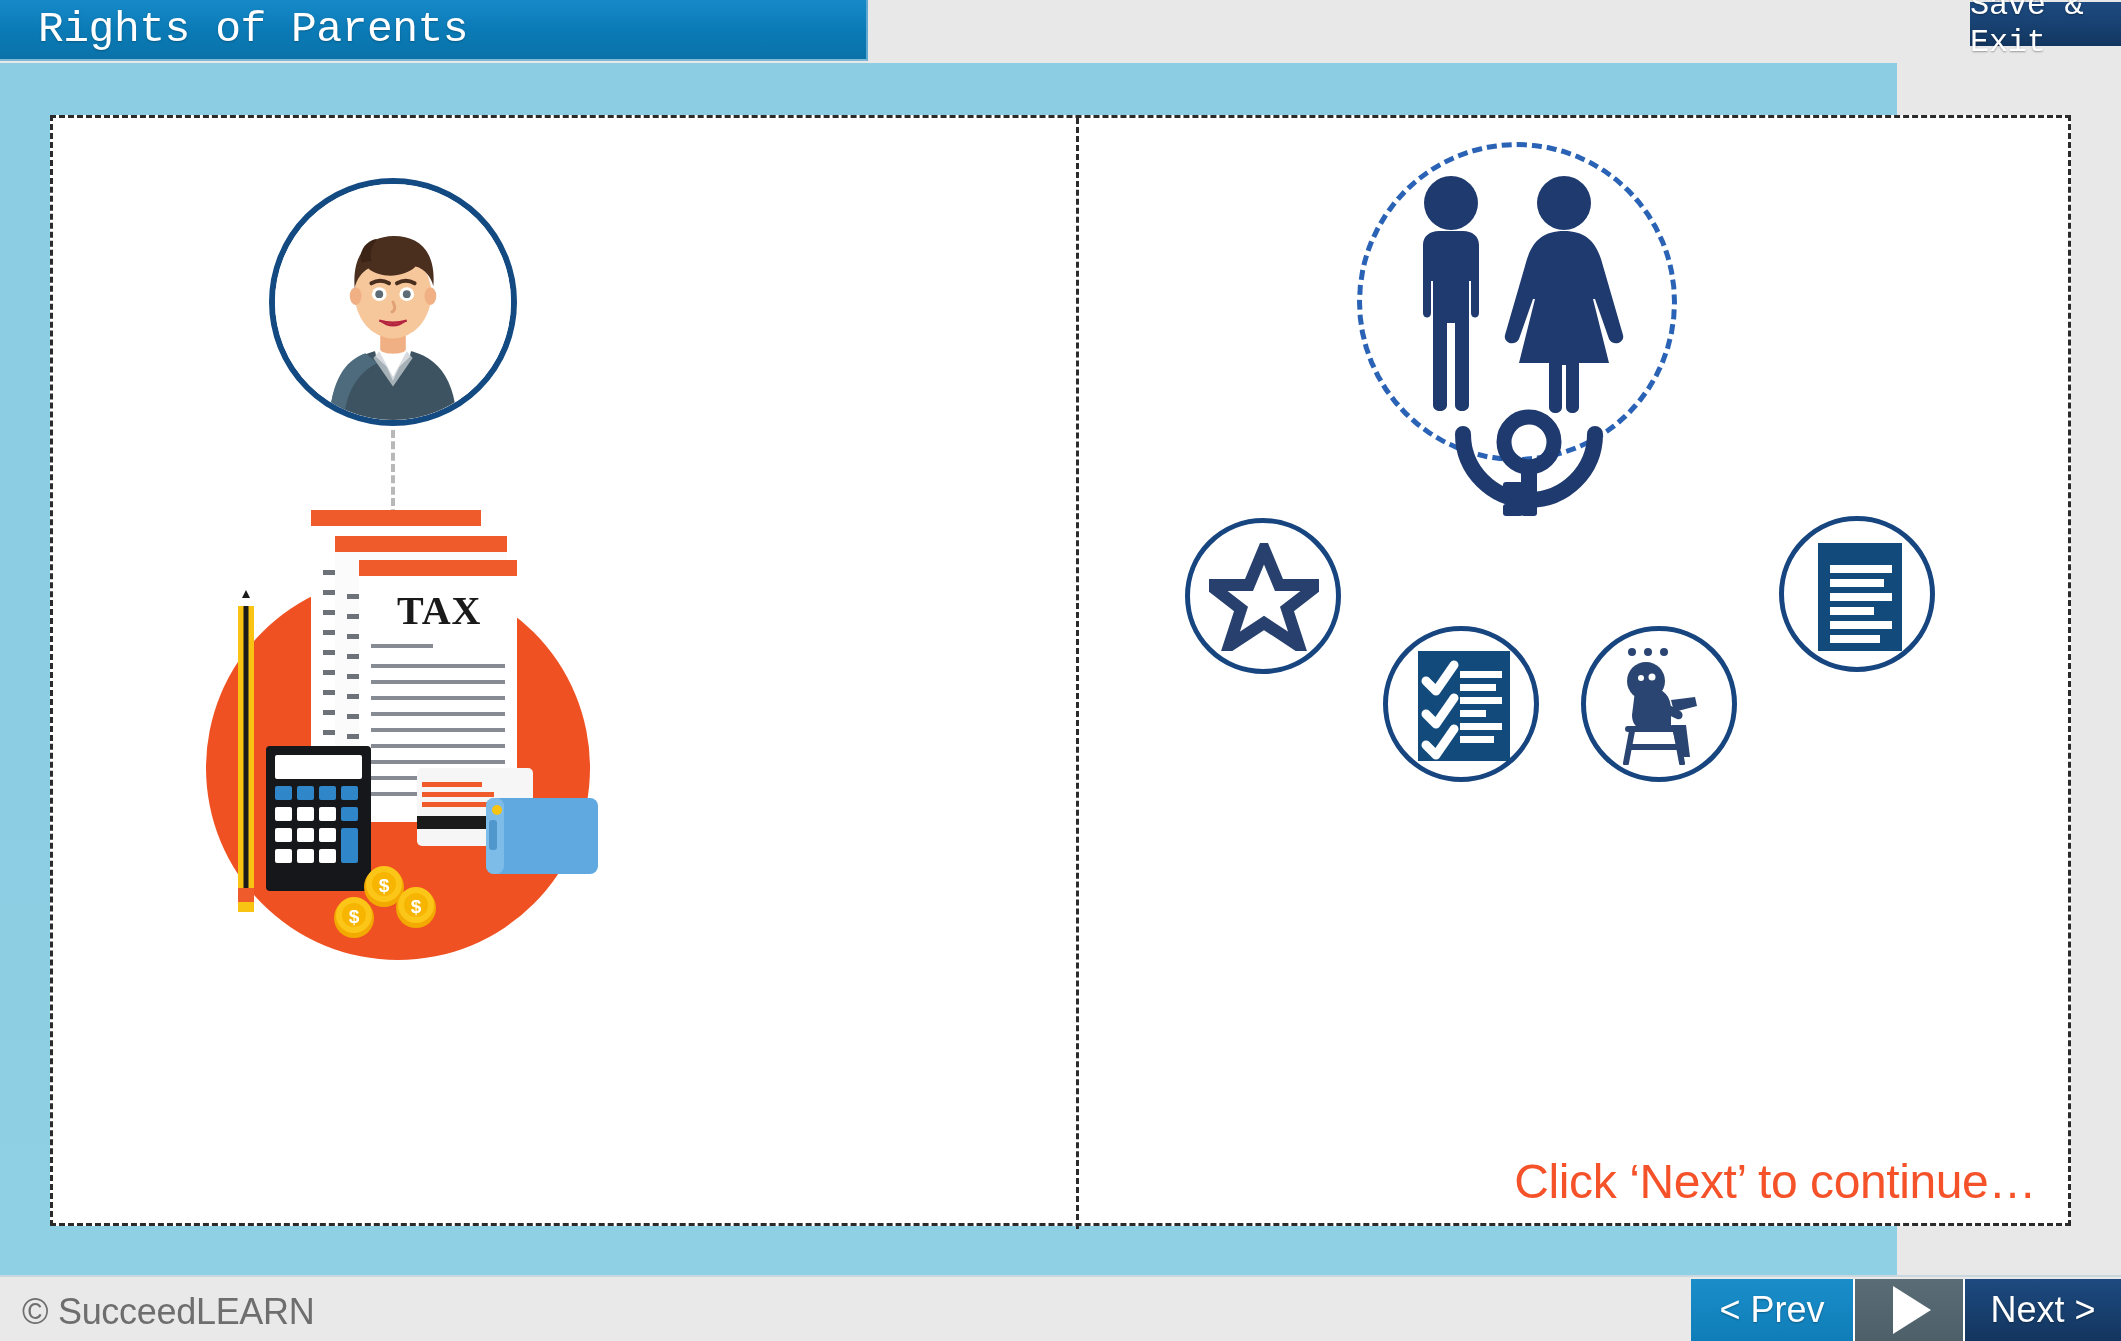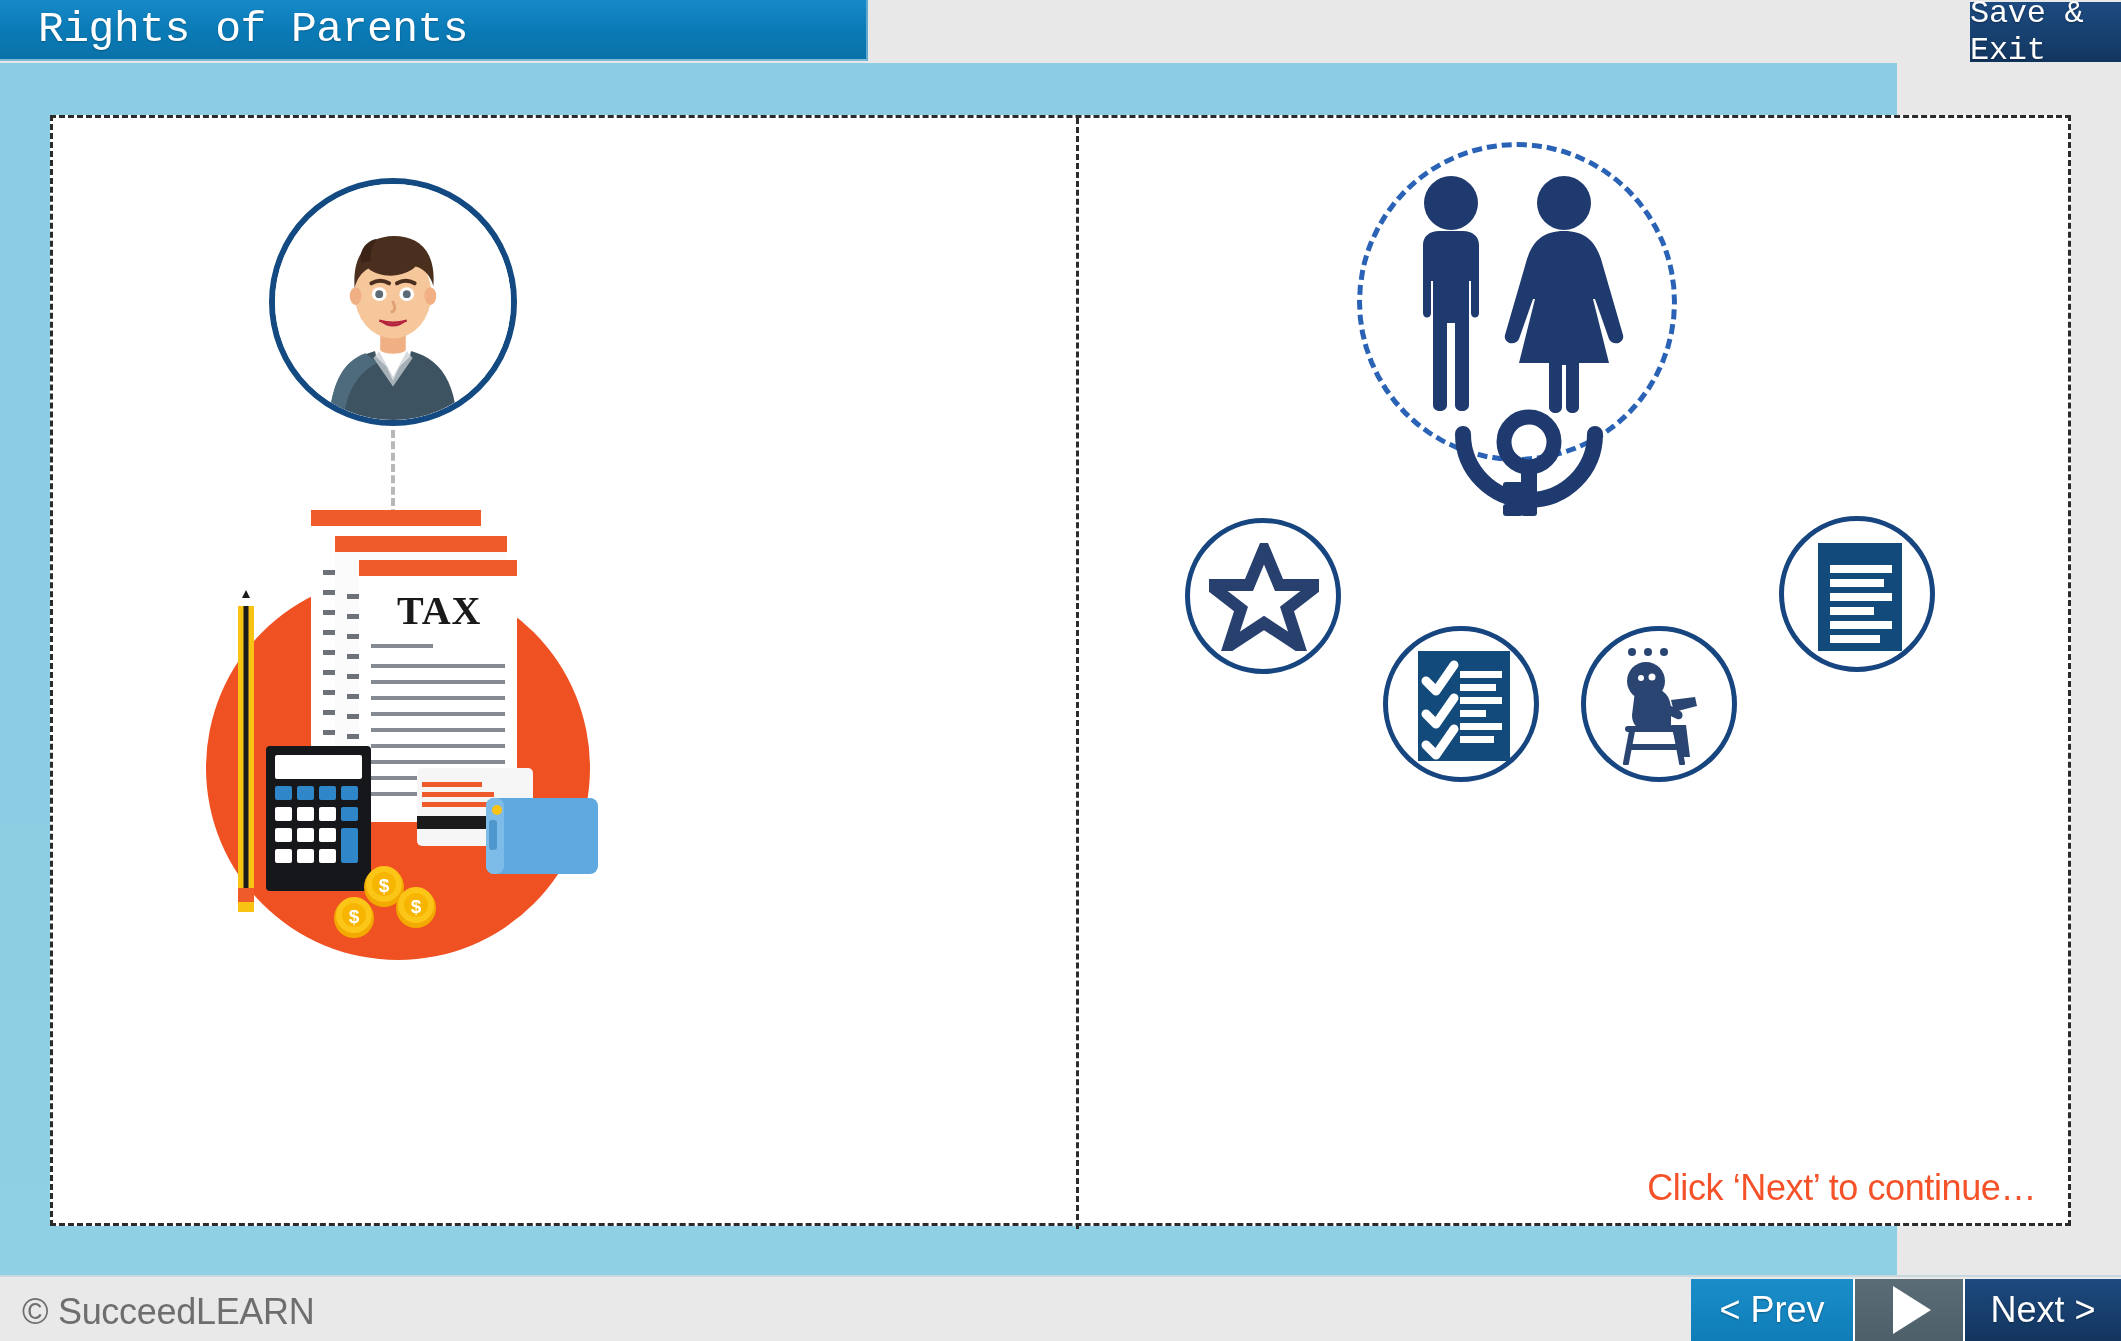--- a/index.html
+++ b/index.html
@@ -33,21 +33,21 @@
   #title-text {
     color: #ffffff;
     font-size: 43px;
     font-weight: 400;
     letter-spacing: -0.5px;
     padding-left: 38px;
     text-shadow: 0 1px 2px rgba(0,0,0,.25);
   }
   #save-exit {
     position: absolute; right: 0; top: 2px;
-    width: 151px; height: 60px;
+    width: 151px; height: 44px;
     background: linear-gradient(180deg,#1d4a80 0%,#17406f 60%,#12355e 100%);
     display: flex; align-items: center; justify-content: center;
     cursor: pointer;
   }
   #save-exit span {
     color: #fff; font-size: 32px; letter-spacing: -0.3px;
     text-shadow: 0 1px 2px rgba(0,0,0,.35);
   }
 
   
@@ -101,21 +101,21 @@
   .solid-circle {
     position: absolute;
     border-radius: 50%;
     border: 5px solid #17457f;
     background: #fff;
   }
 
   #click-next {
     position: absolute; right: 38px; bottom: 20px;
     color: #f5522a;
-    font-size: 36px;
+    font-size: 48px;
     letter-spacing: -0.4px;
     white-space: nowrap;
   }
 
   
   #footer {
     position: absolute; left: 0; top: 1275px;
     width: 2121px; height: 66px;
     background: #e9e9e9;
     border-top: 2px solid #c9d8de;

